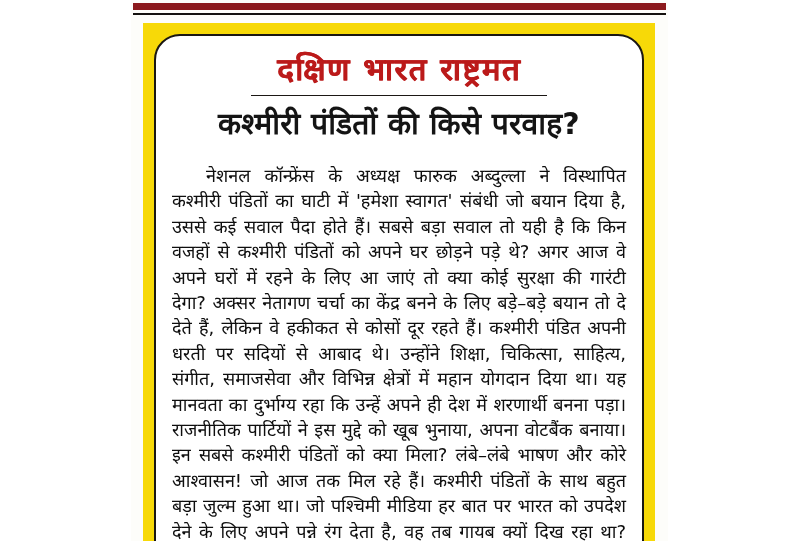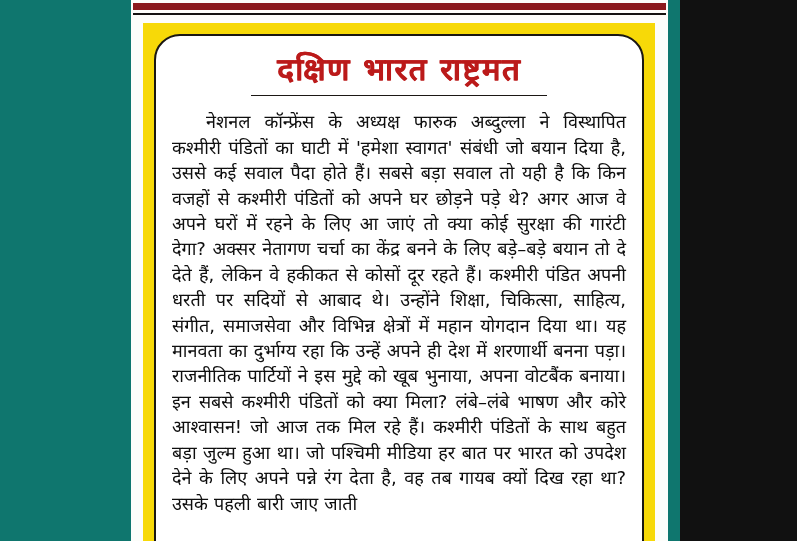--- a/index.html
+++ b/index.html
@@ -10,23 +10,23 @@
   body {
     width: 797px;
     height: 541px;
     overflow: hidden;
     font-family: "DejaVu Sans", "Liberation Sans", sans-serif;
   }
 
   
   #page {
     position: relative;
-    width: 680px;
+    width: 797px;
     height: 541px;
-    background: #0f766e;
+    background: #ffffff;
     overflow: hidden;
   }
 
   
   .paper-column {
     position: absolute;
     left: 131px;
     top: 0;
     width: 537px;
     height: 541px;
@@ -137,20 +137,21 @@
   <div class="top-rule"></div>
   <div class="top-hairline"></div>
 
   <div class="yellow-frame">
     <div class="card-inner">
 
       <div class="masthead">दक्षिण भारत राष्ट्रमत</div>
 
       <div class="masthead-divider"></div>
 
+      <h1 class="headline">कश्मीरी पंडितों की किसे परवाह?</h1>
 
       <div class="article-body">
         <p>नेशनल कॉन्फ्रेंस के अध्यक्ष फारुक अब्दुल्ला ने विस्थापित कश्मीरी पंडितों का घाटी में 'हमेशा स्वागत' संबंधी जो बयान दिया है, उससे कई सवाल पैदा होते हैं। सबसे बड़ा सवाल तो यही है कि किन वजहों से कश्मीरी पंडितों को अपने घर छोड़ने पड़े थे? अगर आज वे अपने घरों में रहने के लिए आ जाएं तो क्या कोई सुरक्षा की गारंटी देगा? अक्सर नेतागण चर्चा का केंद्र बनने के लिए बड़े–बड़े बयान तो दे देते हैं, लेकिन वे हकीकत से कोसों दूर रहते हैं। कश्मीरी पंडित अपनी धरती पर सदियों से आबाद थे। उन्होंने शिक्षा, चिकित्सा, साहित्य, संगीत, समाजसेवा और विभिन्न क्षेत्रों में महान योगदान दिया था। यह मानवता का दुर्भाग्य रहा कि उन्हें अपने ही देश में शरणार्थी बनना पड़ा। राजनीतिक पार्टियों ने इस मुद्दे को खूब भुनाया, अपना वोटबैंक बनाया। इन सबसे कश्मीरी पंडितों को क्या मिला? लंबे–लंबे भाषण और कोरे आश्वासन! जो आज तक मिल रहे हैं। कश्मीरी पंडितों के साथ बहुत बड़ा जुल्म हुआ था। जो पश्चिमी मीडिया हर बात पर भारत को उपदेश देने के लिए अपने पन्ने रंग देता है, वह तब गायब क्यों दिख रहा था? उसके पहली बारी जाए जाती</p>
       </div>
 
     </div>
   </div>
 
 </div>
 

